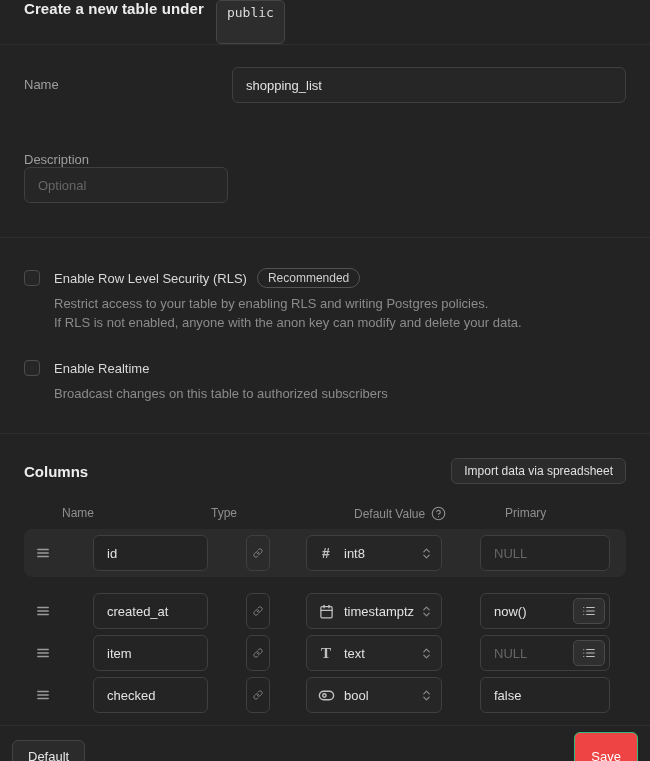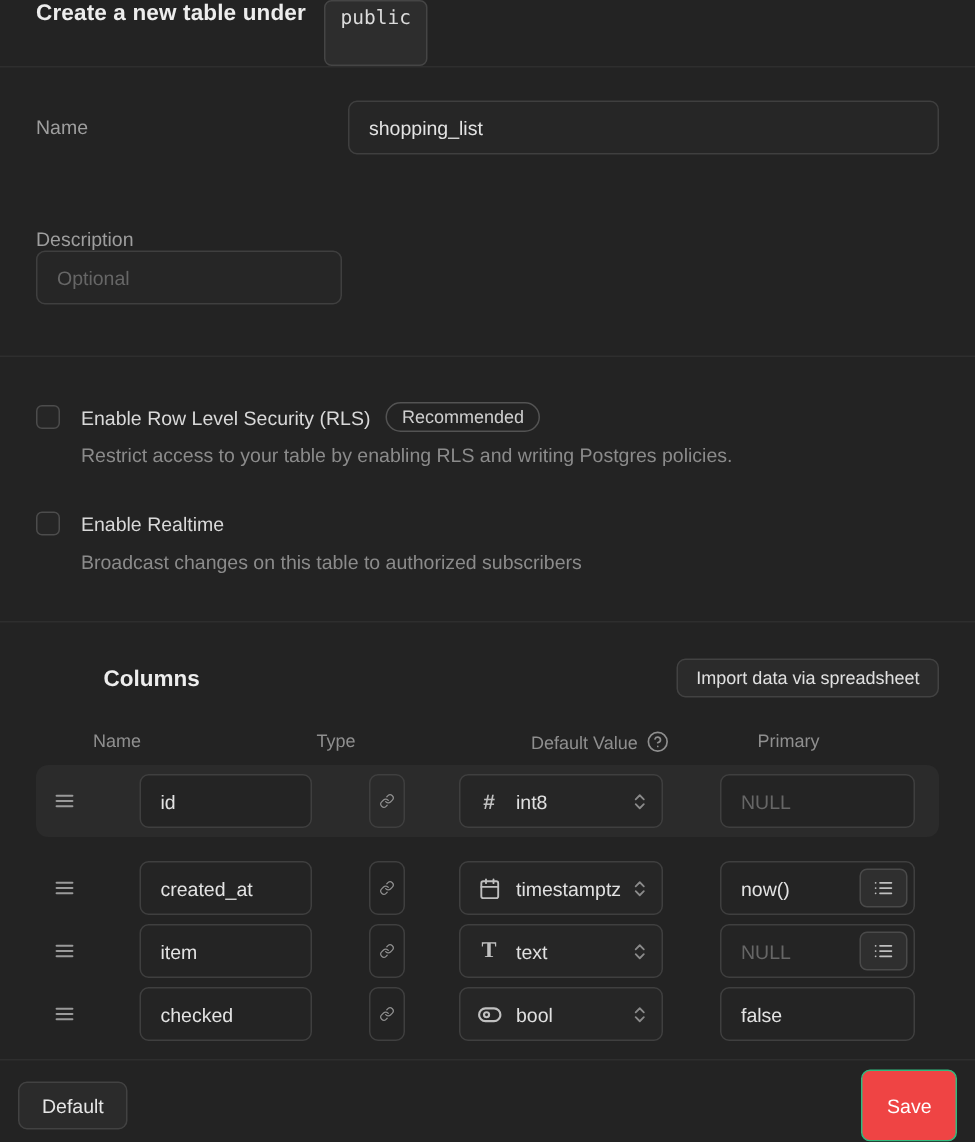--- a/index.html
+++ b/index.html
@@ -37,21 +37,21 @@
   .checkbox { width:16px; height:16px; flex:0 0 16px; border:1px solid #4c4c4c; border-radius:4px;
     background:#262626; margin-top:2px; cursor:pointer; }
   .toggle-title-row { display:flex; align-items:center; gap:10px; height:20px; }
   .toggle-title { color:#d9d9d9; }
   .badge-pill { border:1px solid #535353; border-radius:999px; padding:2px 10px;
     font-size:12px; color:#cfcfcf; line-height:14px; }
   .toggle-desc { color:#8b8b8b; line-height:19px; margin-top:6px; }
 
   
   .section-columns { padding:24px 24px 12px; flex:1 1 auto; }
-  .columns-head { display:flex; justify-content:space-between; align-items:center; height:26px;margin-left:45px; }
+  .columns-head { display:flex; justify-content:space-between; align-items:center; height:26px; }
   .columns-title { font-size:15px; font-weight:700; color:#ededed; }
   .btn-secondary { background:#2b2b2b; border:1px solid #424242; border-radius:6px;
     color:#e0e0e0; font-size:12px; height:26px; padding:0 12px; display:inline-flex;
     align-items:center; cursor:pointer; font-family:"Liberation Sans", sans-serif; }
 
   .table-headers { position:relative; height:14px; margin-top:22px; font-size:12px; color:#8f8f8f; }
   .th { position:absolute; top:0; display:inline-flex; align-items:center; gap:6px; }
   .th-name { left:38px; } .th-type { left:187px; } .th-default { left:330px; } .th-primary { left:481px; }
   .help-icon { color:#8f8f8f; display:inline-flex; }
 
@@ -127,20 +127,21 @@
   <div class="section-toggles">
     <div class="toggle-block">
       <div class="checkbox"></div>
       <div>
         <div class="toggle-title-row">
           <span class="toggle-title">Enable Row Level Security (RLS)</span>
           <span class="badge-pill">Recommended</span>
         </div>
         <div class="toggle-desc">
           <div>Restrict access to your table by enabling RLS and writing Postgres policies.</div>
+          <div>If RLS is not enabled, anyone with the anon key can modify and delete your data.</div>
         </div>
       </div>
     </div>
     <div class="toggle-block">
       <div class="checkbox"></div>
       <div>
         <div class="toggle-title-row">
           <span class="toggle-title">Enable Realtime</span>
         </div>
         <div class="toggle-desc">Broadcast changes on this table to authorized subscribers</div>

